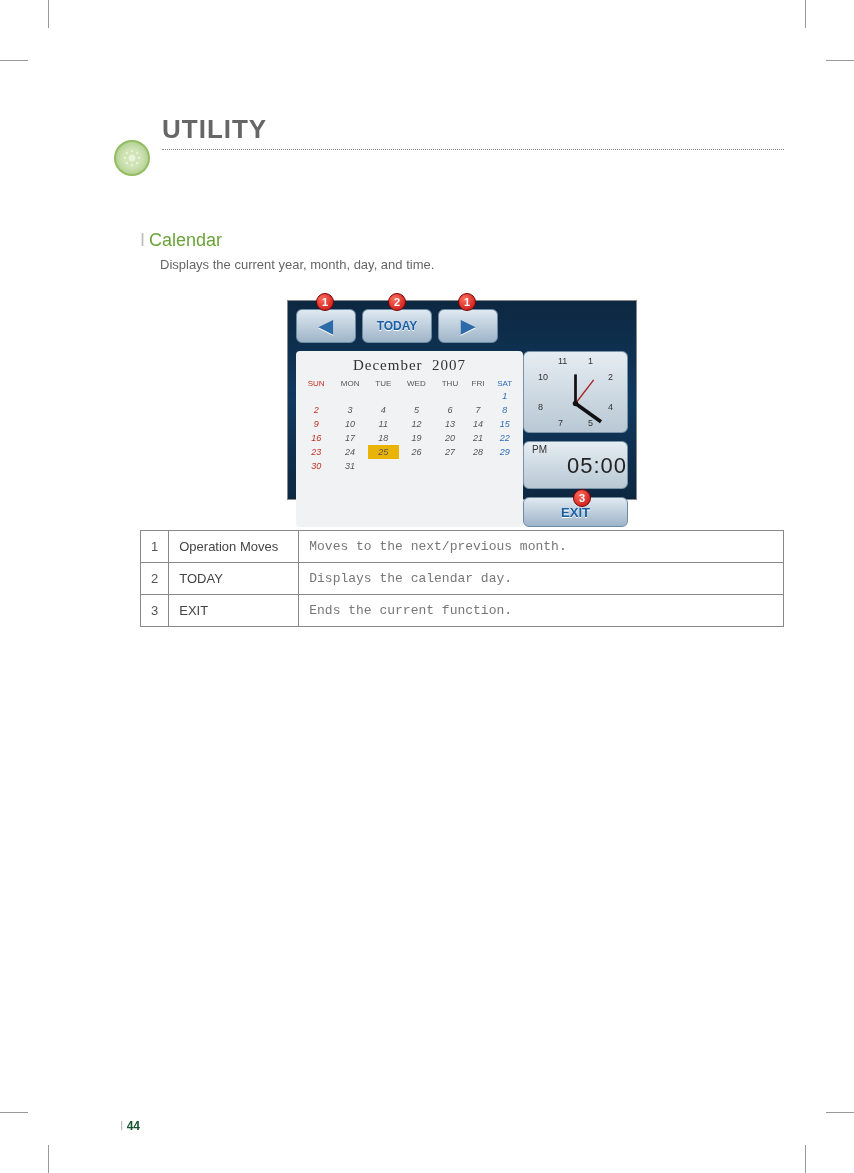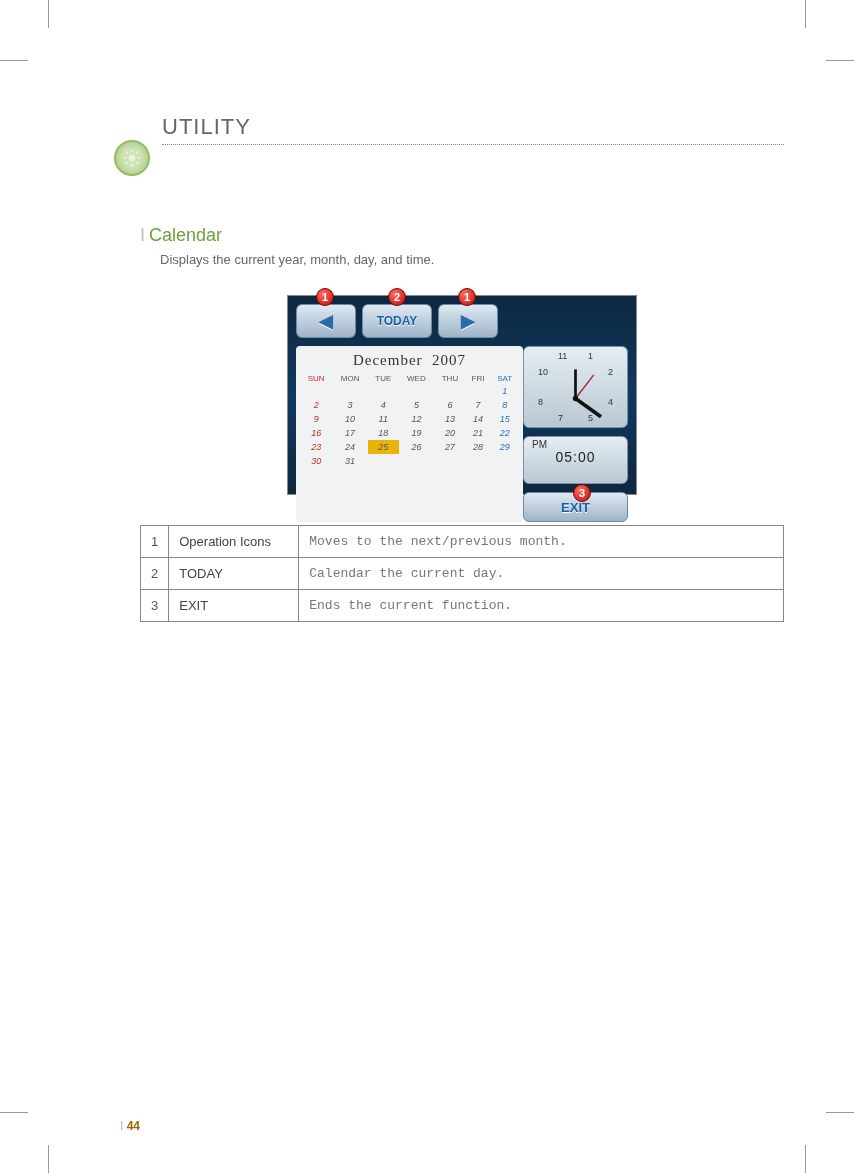--- a/index.html
+++ b/index.html
@@ -33,26 +33,26 @@
     position:relative;
   }
   .chapter-tick {
     position:absolute;
     left:-14px; top:2px;
     width:12px; height:12px;
     border-left:2px solid #a7c97a;
     border-bottom:2px solid #a7c97a;
   }
   .section-title {
-    font-size:22px;
+    font-size:26px;
     color:#666;
     margin-left:42px;
     margin-top:4px;
     letter-spacing:1px;
-    font-weight:400;
+    font-weight:700;
   }
   .title-underline {
     border-bottom:1.5px dotted #888;
     margin-left:42px;
     margin-top:4px;
     margin-right:0;
   }
   .chip-icon {
     position:absolute; left:-6px; top:30px;
     width:36px; height:36px;
@@ -121,21 +121,21 @@
   .clock-num { position:absolute; font-size:9px; color:#333; }
   .ss-time {
     flex:0 0 48px;
     background:linear-gradient(#e6edf2,#b8c8d4);
     border-radius:6px;
     border:1px solid #7a93a8;
     text-align:center;
     padding-top:2px;
   }
   .time-ampm { font-size:10px; color:#333; text-align:left; padding-left:8px; }
-  .time-val { font-size:14px; color:#222; font-family:Arial; letter-spacing:1px; line-height:1; }
+  .time-val { font-size:22px; color:#222; font-family:Arial; letter-spacing:1px; line-height:1;text-align:right; }
   .ss-exit {
     height:30px;
     background:linear-gradient(#dfe9f1,#9eb4c8);
     border-radius:6px;
     border:1px solid #6d8aa3;
     display:flex; align-items:center; justify-content:center;
     color:#1a5fa5; font-weight:bold; font-size:13px;
     text-shadow:0 1px 0 #fff;
   }
   .callout {
@@ -165,21 +165,21 @@
   .ref-table td.num { width:28px; text-align:center; }
   .ref-table td.name { width:130px; color:#444; }
   .ref-table td.desc { color:#777;font-family:Liberation Mono, monospace; }
 
   .page-num {
     position:absolute;
     left:0; bottom:-50px;
     font-size:12px;
   }
   .page-num .bar { color:#bbb; }
-  .page-num .n { color:#a16207; font-weight:bold; }
+  .page-num .n { color:#14532d; font-weight:bold; }
 </style>
 </head>
 <body>
 
 <div class="crop-tl-v"></div>
 <div class="crop-tl-h"></div>
 <div class="crop-tr-v"></div>
 <div class="crop-tr-h"></div>
 <div class="crop-bl-v"></div>
 <div class="crop-bl-h"></div>
@@ -327,27 +327,27 @@
       <div class="callout" style="top:-8px;left:28px">1</div>
       <div class="callout" style="top:-8px;left:100px">2</div>
       <div class="callout" style="top:-8px;left:170px">1</div>
       <div class="callout" style="bottom:-8px;right:45px">3</div>
     </div>
 
     <table class="ref-table">
       <tbody>
           <tr>
         <td class="num">1</td>
-        <td class="name">Operation Icons</td>
+        <td class="name">Operation Moves</td>
         <td class="desc">Moves to the next/previous month.</td>
       </tr>
       <tr>
         <td class="num">2</td>
         <td class="name">TODAY</td>
-        <td class="desc">Calendar the current day.</td>
+        <td class="desc">Displays the calendar day.</td>
       </tr>
       <tr>
         <td class="num">3</td>
         <td class="name">EXIT</td>
         <td class="desc">Ends the current function.</td>
       </tr>
     </tbody>
       </table>
   </div>
 

